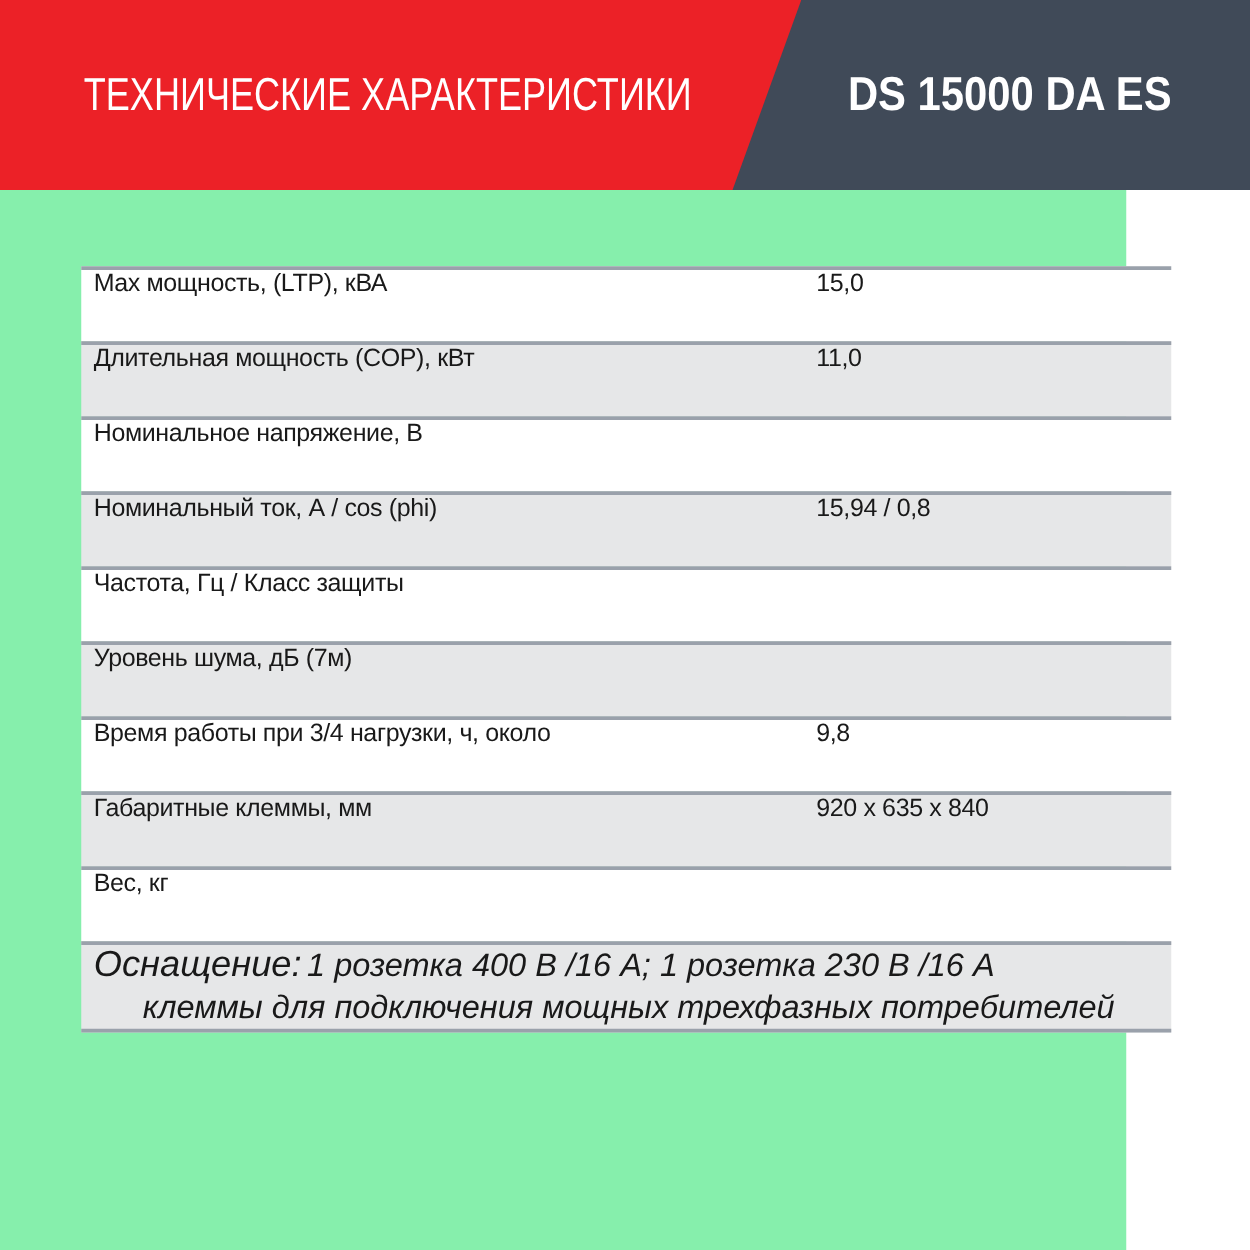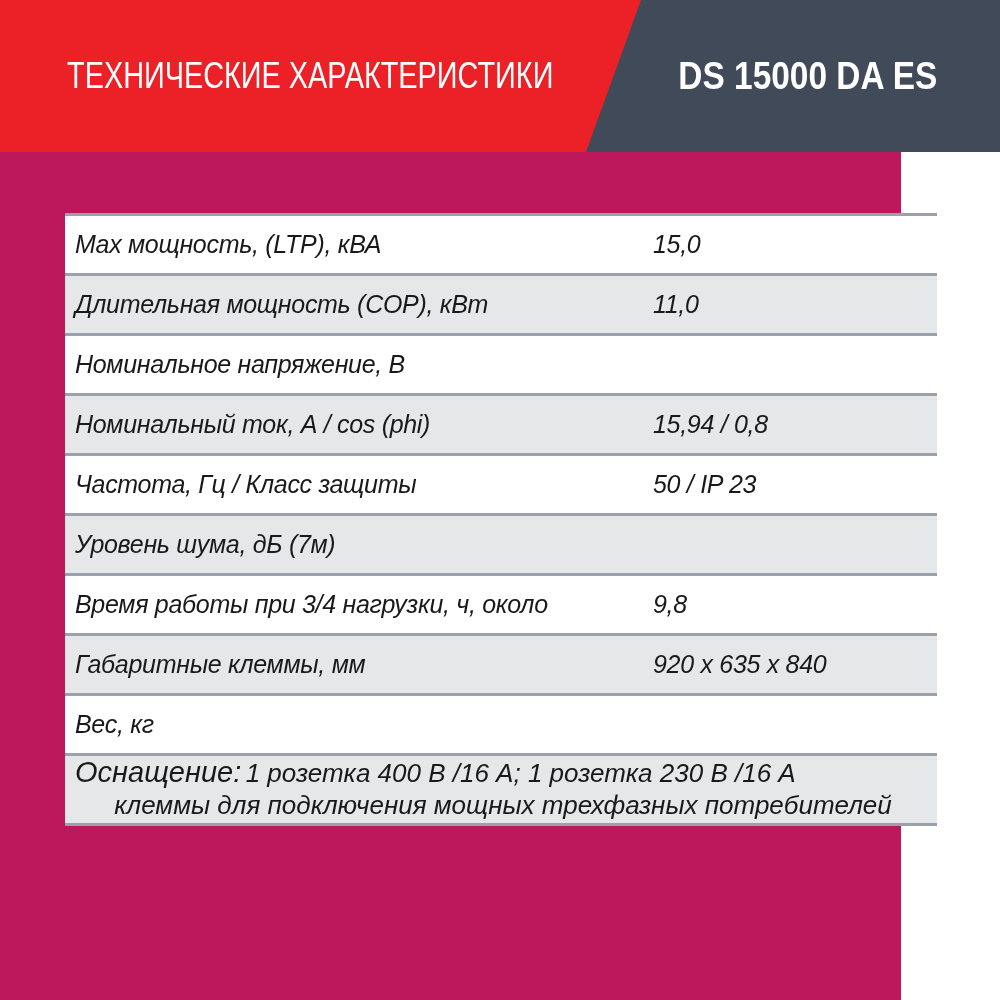--- a/index.html
+++ b/index.html
@@ -12,21 +12,21 @@
   }
   *{box-sizing:border-box;}
   html,body{margin:0;padding:0;}
   body{
     width:1000px;height:1000px;
     background:#ffffff;
     font-family:"Liberation Sans","DejaVu Sans",sans-serif;
     color:var(--text);
     overflow:hidden;
   }
-  .page{position:relative;width:901px;height:1000px;background:#be185d;}
+  .page{position:relative;width:901px;height:1000px;background:#86efac;}
 
   
   .banner{
     position:absolute;left:0;top:0;
     width:1000px;height:152px;
     background:var(--header-dark);
   }
   .banner-red{
     position:absolute;inset:0;
     background:var(--accent-red);
@@ -51,25 +51,25 @@
     transform:scaleX(0.88);
     transform-origin:right center;
   }
 
   
   .table{
     position:absolute;left:65px;top:213px;
     width:872px;
   }
   .row{
-    display:flex;align-items:center;
+    display:flex;align-items:flex-start;
     height:60px;
     border-top:3px solid var(--divider);
     background:#ffffff;
-    font-size:25px;letter-spacing:-0.3px;font-style:italic;
+    font-size:20px;letter-spacing:-0.3px;
   }
   .table > .row:nth-child(even){background:var(--row-alt);}
   .cell-label{
     flex:0 0 588px;
     padding-left:10px;
     white-space:nowrap;
   }
   .cell-value{
     flex:1;
     white-space:nowrap;
@@ -121,21 +121,20 @@
     </div>
     <div class="row">
       <div class="cell-label">Номинальное напряжение, В</div>
     </div>
     <div class="row">
       <div class="cell-label">Номинальный ток, А / cos (phi)</div>
       <div class="cell-value">15,94 / 0,8</div>
     </div>
     <div class="row">
       <div class="cell-label">Частота, Гц / Класс защиты</div>
-      <div class="cell-value">50 / IP 23</div>
     </div>
     <div class="row">
       <div class="cell-label">Уровень шума, дБ (7м)</div>
     </div>
     <div class="row">
       <div class="cell-label">Время работы при 3/4 нагрузки, ч, около</div>
       <div class="cell-value">9,8</div>
     </div>
     <div class="row">
       <div class="cell-label">Габаритные клеммы, мм</div>

